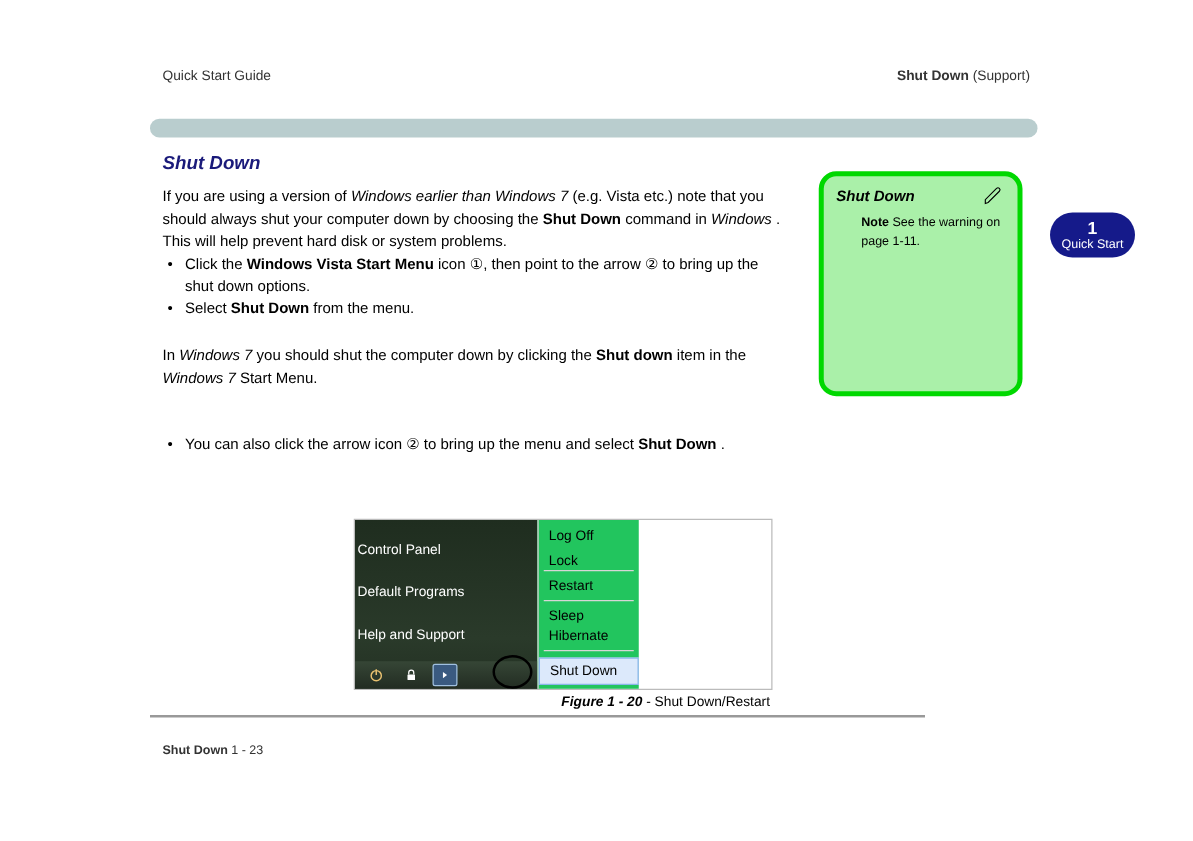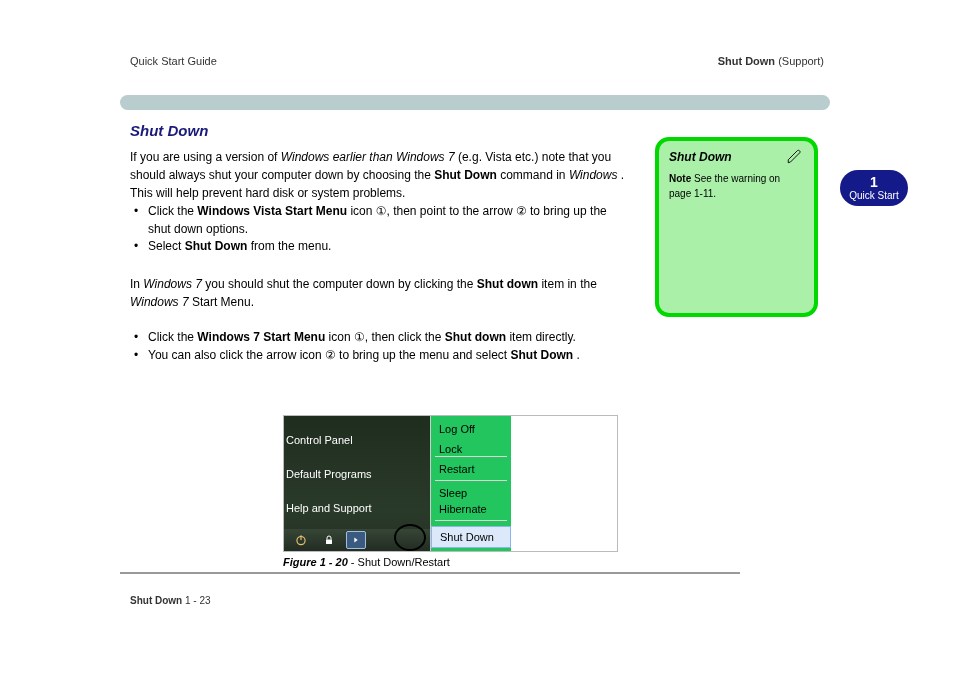--- a/index.html
+++ b/index.html
@@ -22,21 +22,21 @@
   .b1 { top: 202px; }
   .b2 { top: 237px; }
 
   .win7 { top: 275px; }
   .b3 { top: 328px; }
   .b4 { top: 346px; }
 
   
   .ann-box { position: absolute; left: 655px; top: 137px; width: 163px; height: 180px; background: #aaf0a9; border: 4px solid #00d800; border-radius: 14px; font-size: 11px; line-height: 1.45; padding: 8px 10px; box-sizing: border-box; }
   .ann-title { font-style: italic; font-weight: bold; font-size: 12px; margin-bottom: 4px; }
-  .ann-note { margin-top: 6px; }
+  .ann-note { margin-top: 6px; margin-left: 20px; }
   .ann-note .note-label { font-weight: bold; }
   .pen-icon { position: absolute; right: 10px; top: 6px; }
 
   
   .page-tab { position: absolute; left: 840px; top: 170px; width: 68px; height: 36px; background: #151a8a; border-radius: 18px; color: #fff; font-size: 10px; display: flex; flex-direction: column; align-items: center; justify-content: center; line-height: 1.1; }
 
   
   .shot { position: absolute; left: 283px; top: 415px; width: 333px; height: 135px; display: flex; border: 1px solid #bbb; }
   .shot-left { width: 146px; background: linear-gradient(to bottom, #1f2d1f, #2a3a2a 70%, #233023); color: #fff; font-size: 11px; position: relative; }
   .shot-left .ml { position: absolute; left: 2px; }
@@ -56,21 +56,21 @@
   .shot-right .mi.lk { top: 28px; }
   .shot-right .sep  { position: absolute; left: 4px; right: 4px; height: 1px; background: #d6d6d6; }
   .shot-right .sep.s1 { top: 40px; }
   .shot-right .mi.rs { top: 48px; }
   .shot-right .sep.s2 { top: 64px; }
   .shot-right .mi.sl { top: 72px; }
   .shot-right .mi.hb { top: 88px; }
   .shot-right .sep.s3 { top: 104px; }
   .shot-right .sd-row { position: absolute; left: 0; top: 110px; width: 100%; height: 22px; background: #dce9fb; border: 1px solid #8ab6ea; box-sizing: border-box; padding-left: 8px; display: flex; align-items: center; }
 
-  .fig-caption { position: absolute; left: 283px; top: 556px; width: 333px; text-align: left; font-size: 11px; }
+  .fig-caption { position: absolute; left: 283px; top: 556px; width: 333px; text-align: right; font-size: 11px; }
   .fig-caption .figlabel { font-style: italic; font-weight: bold; }
   .rule { position: absolute; left: 120px; top: 572px; width: 620px; height: 2px; background: #999; }
 
   .footer-left { position: absolute; left: 130px; top: 595px; font-size: 10px; color: #333; }
   .footer-left .bold { font-weight: bold; }
   .footer-right { position: absolute; right: 130px; top: 600px; font-size: 10px; color: #333; }
 </style>
 </head>
 <body>
 <div class="page">
@@ -108,27 +108,20 @@
   <div class="body-text win7">
     <span>In </span>
     <span style="font-style:italic">Windows 7</span>
     <span> you should shut the computer down by clicking the </span>
     <span style="font-weight:bold">Shut down</span>
     <span> item in the </span>
     <span style="font-style:italic">Windows 7</span>
     <span> Start Menu.</span>
   </div>
 
-  <div class="bullet b3">
-    <span>Click the </span>
-    <span style="font-weight:bold">Windows 7 Start Menu</span>
-    <span> icon ①, then click the </span>
-    <span style="font-weight:bold">Shut down</span>
-    <span> item directly.</span>
-  </div>
   <div class="bullet b4">
     <span>You can also click the arrow icon ② to bring up the menu and select </span>
     <span style="font-weight:bold">Shut Down</span>
     <span>.</span>
   </div>
 
   <div class="ann-box">
     <span class="pen-icon">
       <svg width="18" height="18" viewBox="0 0 24 24">
           <path d="M3 21l3-1 12-12c1-1 1-2 0-3s-2-1-3 0L3 17v4z" fill="none" stroke="#000" stroke-width="1.2"></path>

